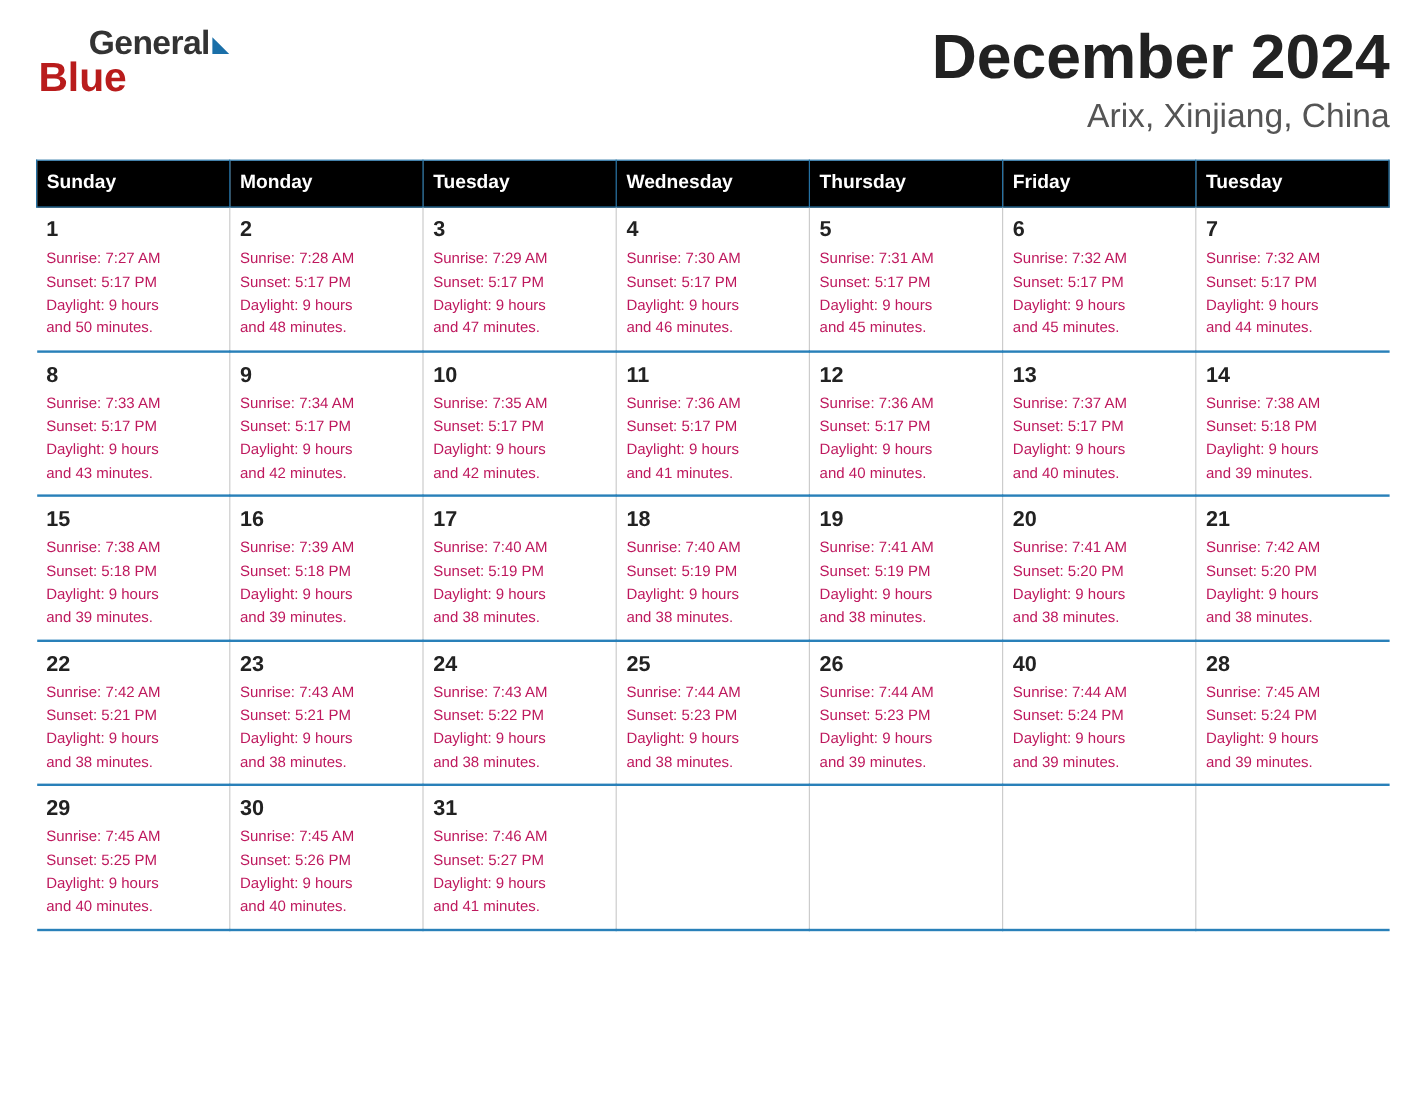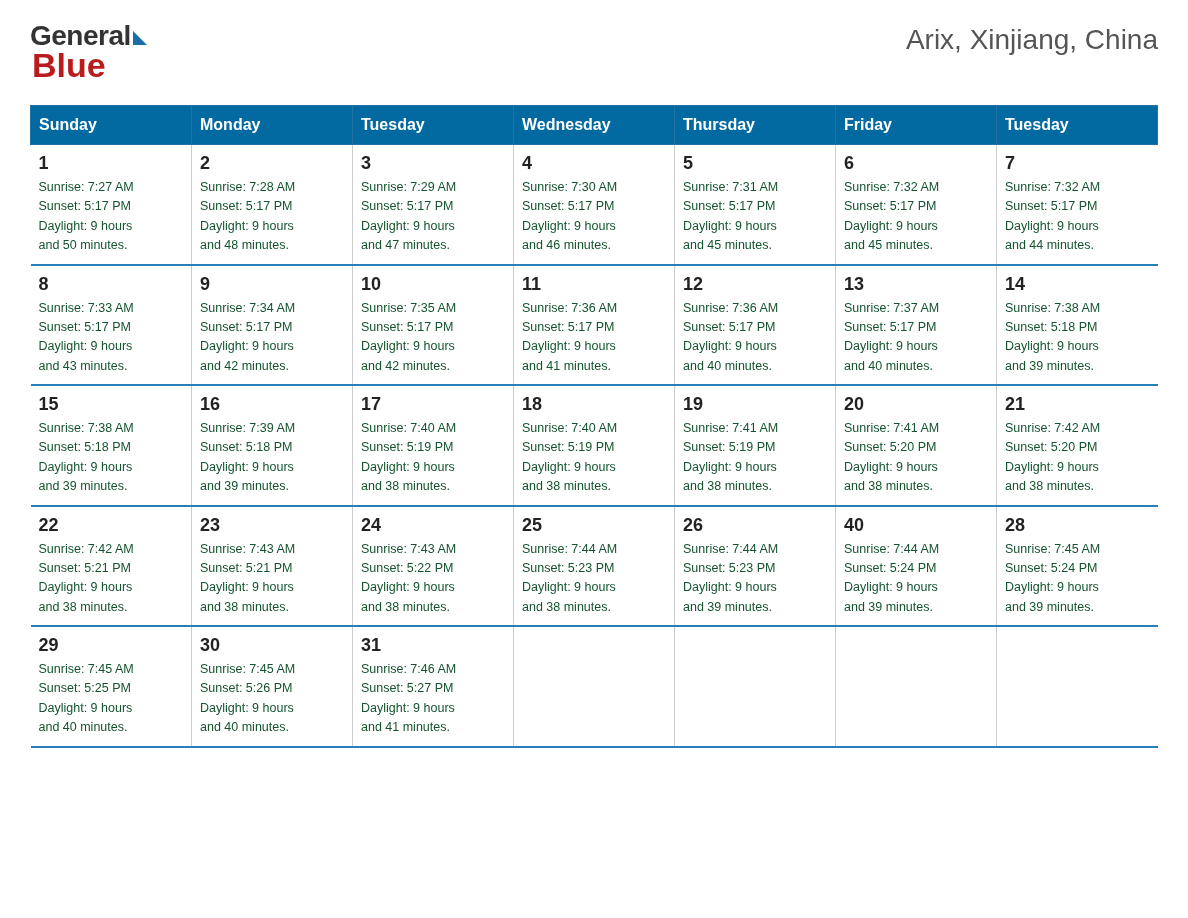--- a/index.html
+++ b/index.html
@@ -17,20 +17,21 @@
       margin-bottom: 20px;
     }
     .logo {
       display: flex;
       flex-direction: column;
       align-items: flex-start;
     }
     .logo-top {
       display: flex;
       align-items: center;
+      margin-left: 44px;
     }
     .logo-general {
       font-size: 28px;
       font-weight: bold;
       color: #333;
       letter-spacing: -0.5px;
     }
     .logo-triangle {
       width: 0;
       height: 0;
@@ -60,21 +61,21 @@
       font-size: 28px;
       color: #555;
       margin-top: 4px;
     }
     table {
       width: 100%;
       border-collapse: collapse;
       table-layout: fixed;
     }
     thead tr {
-      background-color: #0369a1;
+      background-color: #000000;
     }
     thead th {
       color: #fff;
       font-size: 16px;
       font-weight: bold;
       padding: 10px 8px;
       text-align: left;
       border: 1px solid #2471a3;
     }
     tbody tr {
@@ -95,38 +96,39 @@
     .day-number {
       font-size: 18px;
       font-weight: bold;
       color: #222;
       display: block;
       margin-bottom: 4px;
     }
     .day-info {
       font-size: 12.5px;
       line-height: 1.55;
-      color: #14532d;
+      color: #be185d;
     }
     .empty-cell {
       background: #fff;
     }
   </style>
 </head>
 <body>
 
 <div class="header">
   <div class="logo">
     <div class="logo-top">
       <span class="logo-general">General</span>
       <div class="logo-triangle"></div>
     </div>
     <span class="logo-blue">Blue</span>
   </div>
   <div class="title-section">
+    <div class="month-title">December 2024</div>
     <div class="location-title">Arix, Xinjiang, China</div>
   </div>
 </div>
 
 <table>
   <thead>
     <tr>
       <th>Sunday</th>
       <th>Monday</th>
       <th>Tuesday</th>

